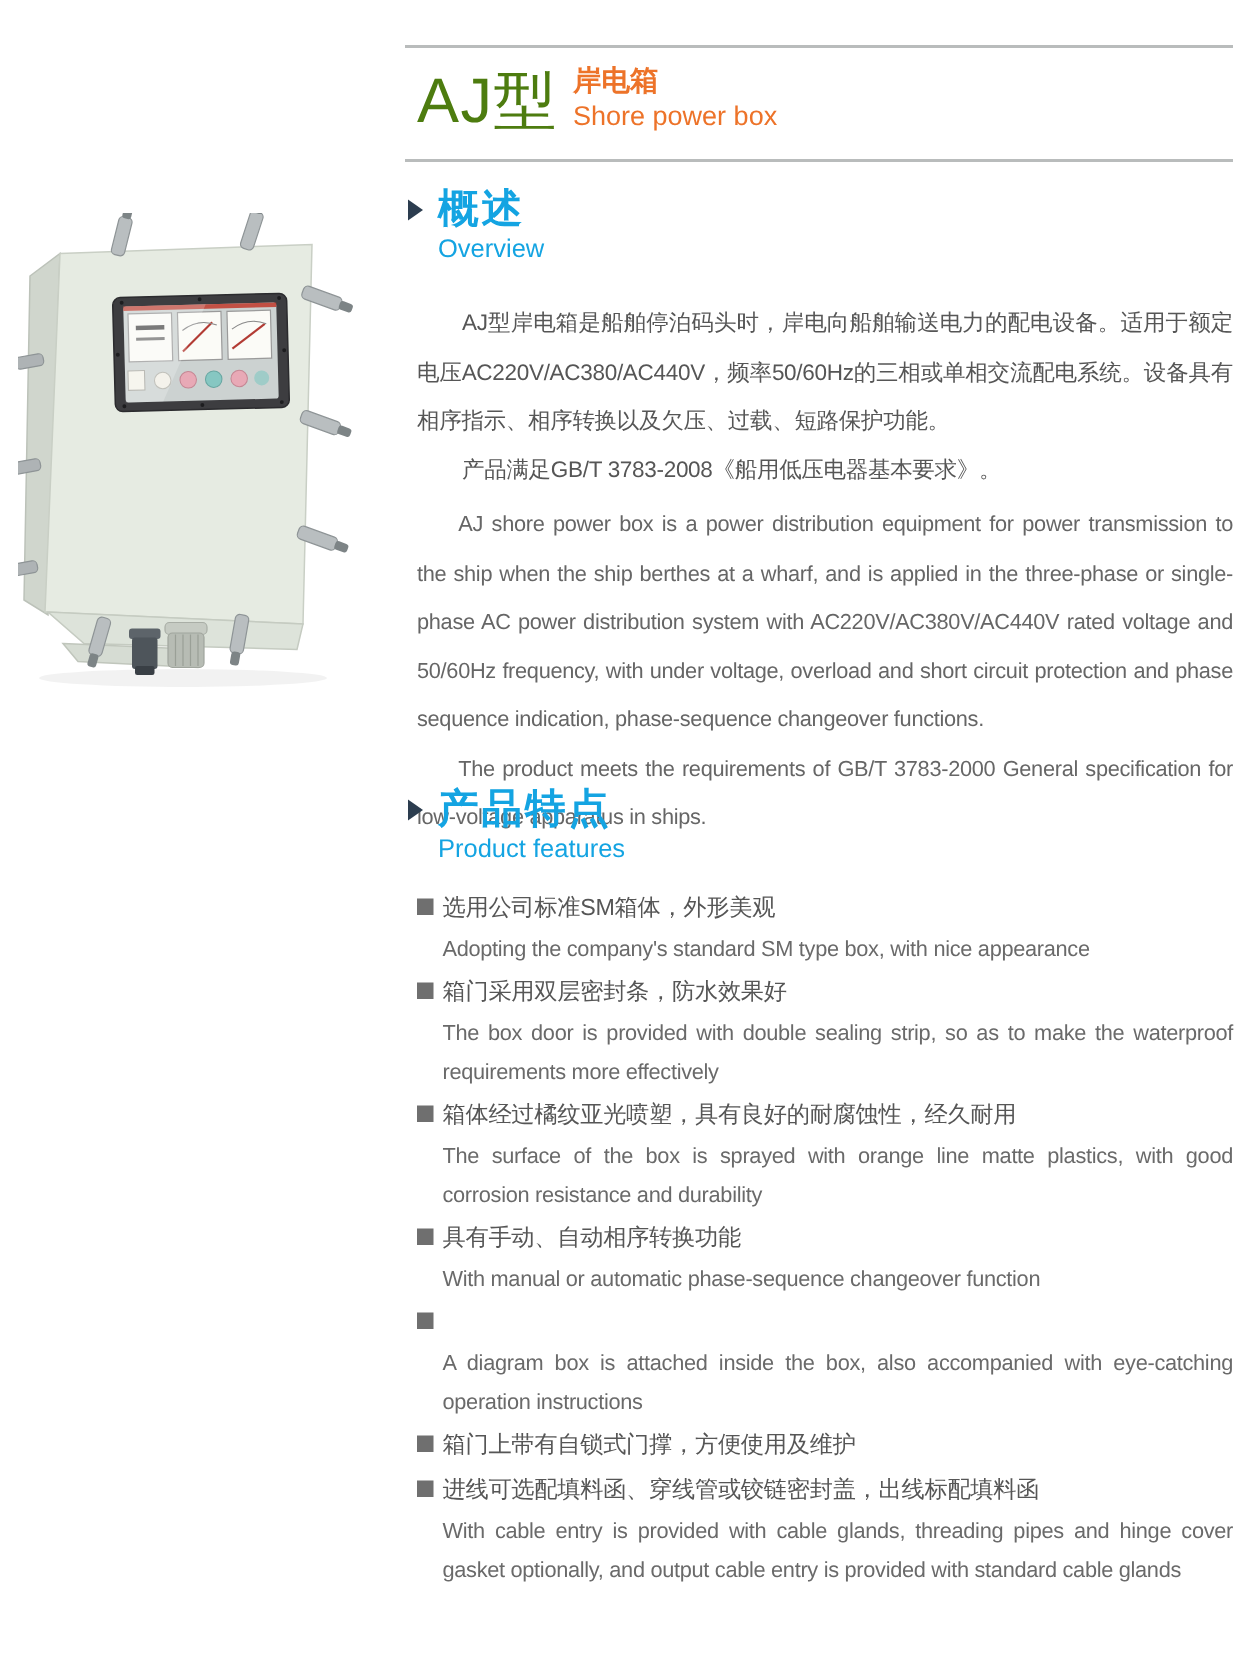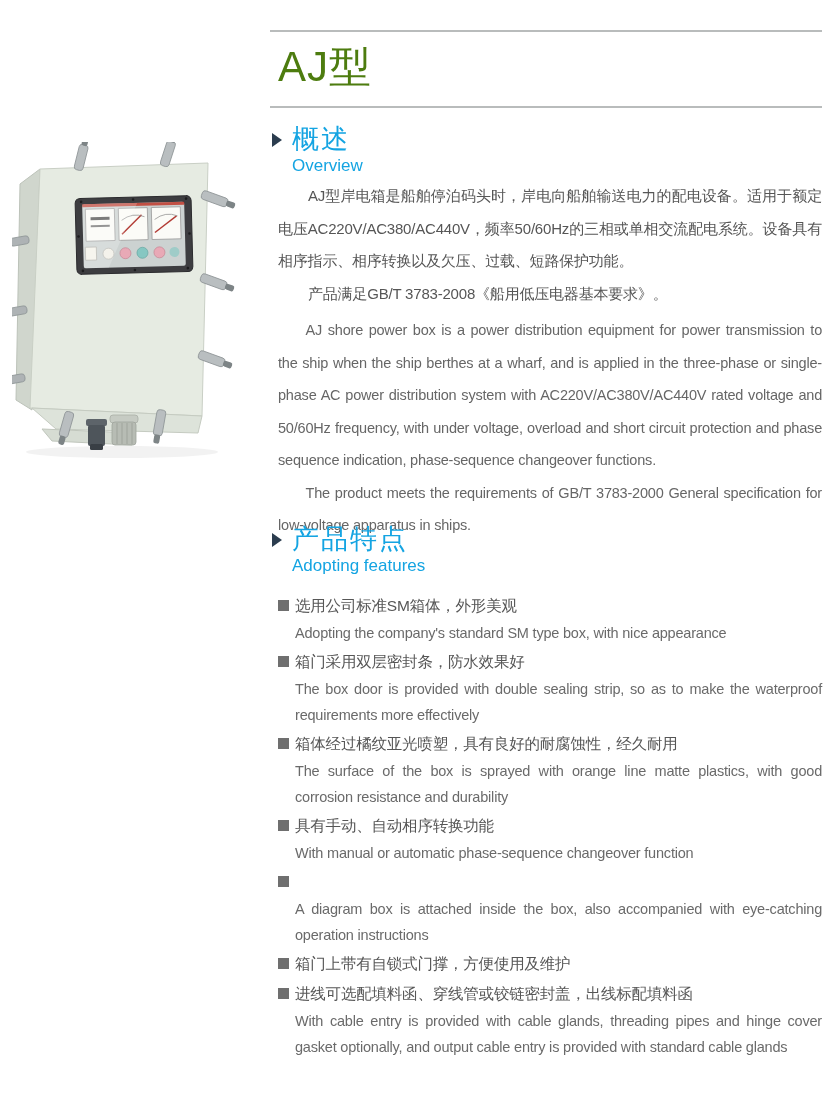--- a/index.html
+++ b/index.html
@@ -14,26 +14,26 @@
   .title-row{position:absolute;left:8px;top:44px;display:flex;align-items:flex-end;}
   .model{font-size:42px;line-height:46px;color:#4d7c0f;letter-spacing:1px;}
   .title-sub{display:flex;flex-direction:column;margin-left:10px;padding-bottom:2px;}
   .title-sub .cn{font-size:19px;font-weight:bold;color:#ed7329;line-height:22px;}
   .title-sub .en{font-size:18px;color:#ed7329;line-height:22px;}
 
   
   .sec-head{position:relative;padding-left:22px;}
   .tri{position:absolute;left:2px;top:9px;width:0;height:0;
        border-left:10px solid #2c3d4f;border-top:7px solid transparent;border-bottom:7px solid transparent;}
-  .sec-head h2{margin:0;font-size:27px;line-height:31px;font-weight:normal;color:#14a4e2;letter-spacing:2px;}
+  .sec-head h2{margin:0;font-size:27px;line-height:31px;font-weight:bold;color:#14a4e2;letter-spacing:2px;}
   .sec-head .sub{font-size:17px;line-height:21px;color:#14a4e2;}
 
   
   .overview{position:absolute;left:270px;top:124px;width:552px;}
-  .overview .body{padding-left:8px;margin-top:4px;}
+  .overview .body{padding-left:8px;margin-top:24px;}
   .cn-para{margin:0;text-indent:2em;font-size:15px;line-height:32.5px;color:#565656;
            text-align:justify;letter-spacing:-0.2px;}
   .en-para{margin:0;text-indent:1.9em;font-size:14.5px;line-height:32.5px;color:#666;
            text-align:justify;letter-spacing:-0.2px;}
   .en-block{margin-top:4px;}
 
   
   .features{position:absolute;left:270px;top:524px;width:552px;}
   .feat-list{list-style:none;margin:16px 0 0 0;padding:0 0 0 8px;}
   .feat{margin:0 0 2px 0;}
@@ -148,20 +148,24 @@
       <rect x="98" y="273" width="28" height="8" rx="3" fill="#c6cbc3" stroke="#a9aea6" stroke-width="0.8"></rect>
       <rect x="100" y="280" width="24" height="23" rx="3" fill="#b7bcb4" stroke="#a0a59d" stroke-width="0.8"></rect>
       <path d="M105 281 v21 M110 281 v21 M115 281 v21 M120 281 v21" stroke="#9aa097" stroke-width="0.8"></path>
     </g>
   </svg>
 
   <header class="titlebar">
     <div class="rule top"></div>
     <div class="title-row">
       <span class="model">AJ型</span>
+      <span class="title-sub">
+        <span class="cn">岸电箱</span>
+        <span class="en">Shore power box</span>
+      </span>
     </div>
     <div class="rule bottom"></div>
   </header>
 
   <section class="overview">
     <div class="sec-head">
       <span class="tri"></span>
       <h2>概述</h2>
       <div class="sub">Overview</div>
     </div>
@@ -172,21 +176,21 @@
         <p class="en-para">AJ shore power box is a power distribution equipment for power transmission to the ship when the ship berthes at a wharf, and is applied in the three-phase or single-phase AC power distribution system with AC220V/AC380V/AC440V rated voltage and 50/60Hz frequency, with under voltage, overload and short circuit protection and phase sequence indication, phase-sequence changeover functions.</p>
         <p class="en-para">The product meets the requirements of GB/T 3783-2000 General specification for low-voltage apparatus in ships.</p>
       </div>
     </div>
   </section>
 
   <section class="features">
     <div class="sec-head">
       <span class="tri"></span>
       <h2>产品特点</h2>
-      <div class="sub">Adopting features</div>
+      <div class="sub">Product features</div>
     </div>
     <ul class="feat-list">
       <li class="feat">
         <div class="f-cn"><span class="sq"></span><span>选用公司标准SM箱体，外形美观</span></div>
         <div class="f-en">Adopting the company's standard SM type box, with nice appearance</div>
       </li>
       <li class="feat">
         <div class="f-cn"><span class="sq"></span><span>箱门采用双层密封条，防水效果好</span></div>
         <div class="f-en">The box door is provided with double sealing strip, so as to make the waterproof requirements more effectively</div>
       </li>

